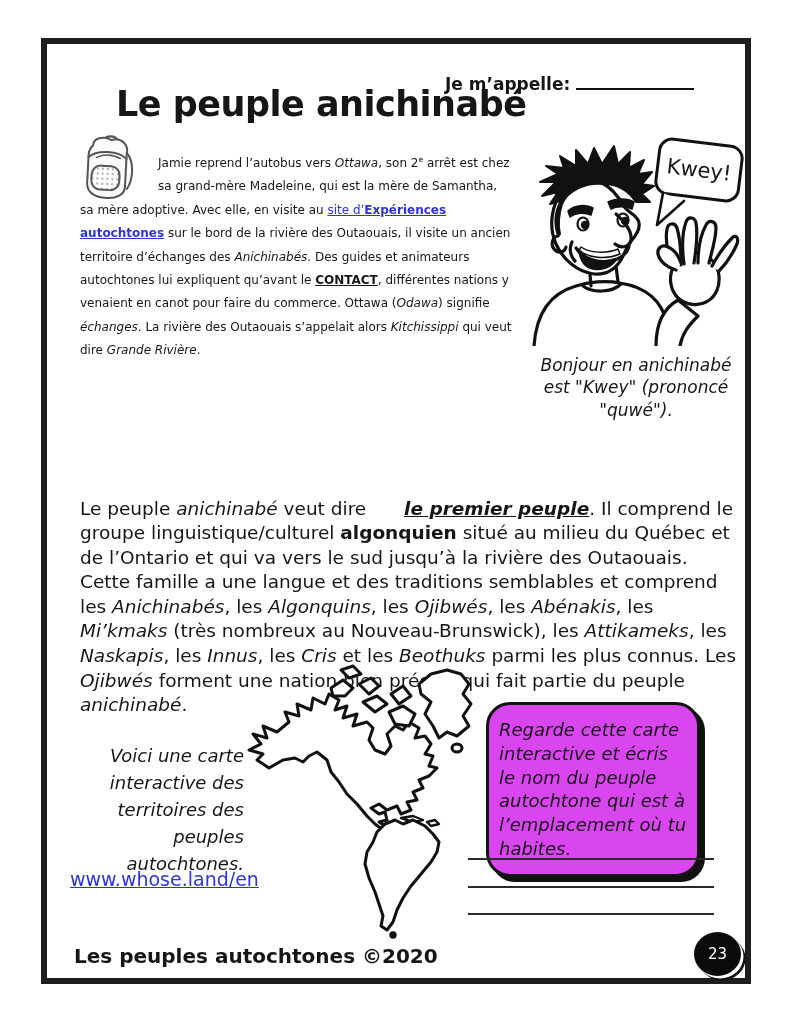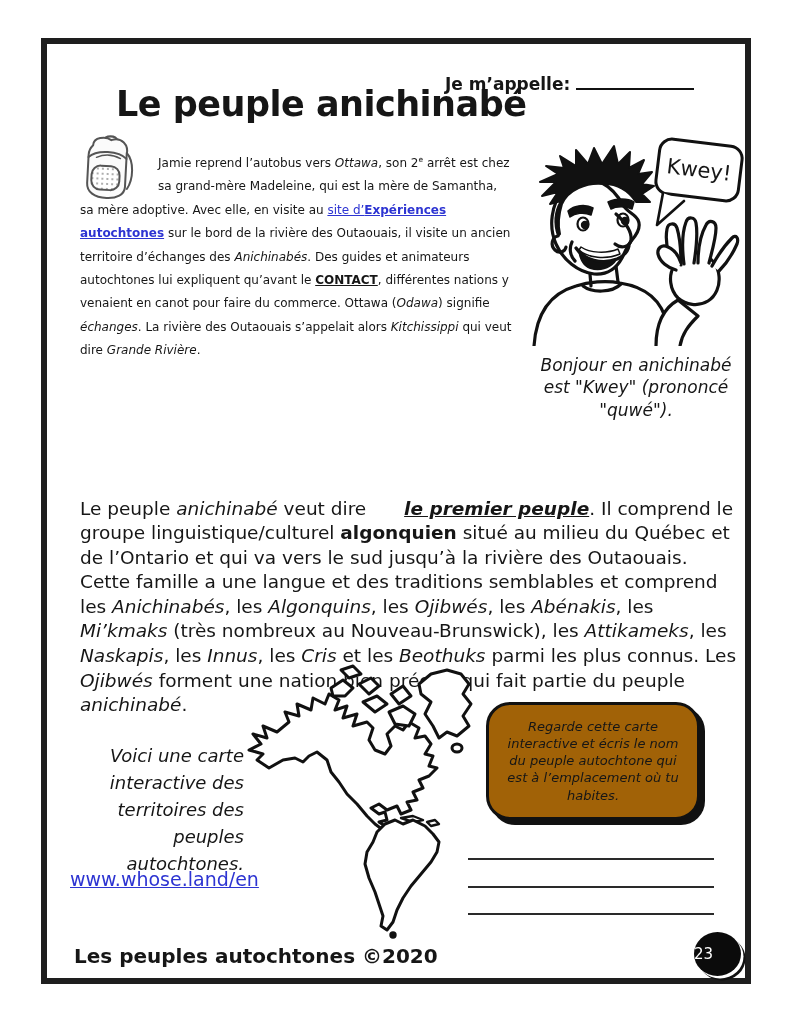--- a/index.html
+++ b/index.html
@@ -25,29 +25,29 @@
           border-radius:14px;background:#fff;transform:rotate(7deg);display:flex;
           align-items:center;justify-content:center;font-size:21px;}
   .bubble-tail{position:absolute;left:653px;top:192px;}
   .caption{position:absolute;left:536px;top:354px;width:200px;font-size:17px;font-style:italic;
            text-align:center;line-height:1.32;}
   .map{position:absolute;left:233px;top:664px;}
   .side-text{position:absolute;left:72px;top:742px;width:172px;font-size:18px;font-style:italic;
              text-align:right;line-height:1.5;}
   .map-link{position:absolute;left:70px;top:868px;font-size:19px;}
   .instruction{position:absolute;left:486px;top:702px;width:214px;box-sizing:border-box;
-               border:3px solid #111;border-radius:24px;background:#a16207;box-shadow:5px 5px 0 0 #111;
-               padding:13px 10px;font-size:13px;font-style:italic;text-align:center;line-height:1.32;}
+               border:3px solid #111;border-radius:24px;background:#d946ef;box-shadow:5px 5px 0 0 #111;
+               padding:13px 10px;font-size:18px;font-style:italic;text-align:left;line-height:1.32;}
   .ansline{position:absolute;left:468px;width:246px;height:0;border-bottom:2.5px solid #2a2a2a;}
   .footer-left{position:absolute;left:74px;top:944px;font-size:20px;font-weight:700;}
   .footer-right{position:absolute;left:458px;top:944px;font-size:20px;font-weight:700;
                 color:var(--footer_blue);}
   .page-num{position:absolute;left:694px;top:932px;width:47px;height:44px;background:#0b0b0b;
             border-radius:50%;color:#fff;font-size:15px;display:flex;align-items:center;
-            justify-content:flex-start;box-shadow:2.5px 2.5px 0 0 #fff,4.5px 4.5px 0 0 #111;}
+            justify-content:center;box-shadow:2.5px 2.5px 0 0 #fff,4.5px 4.5px 0 0 #111;}
   svg .ln{fill:none;stroke:#111;stroke-linecap:round;stroke-linejoin:round;}
 </style>
 </head>
 <body>
 
 <div class="page">
   <div class="frame"></div>
 
   <div class="title">Le peuple anichinabé</div>
 

